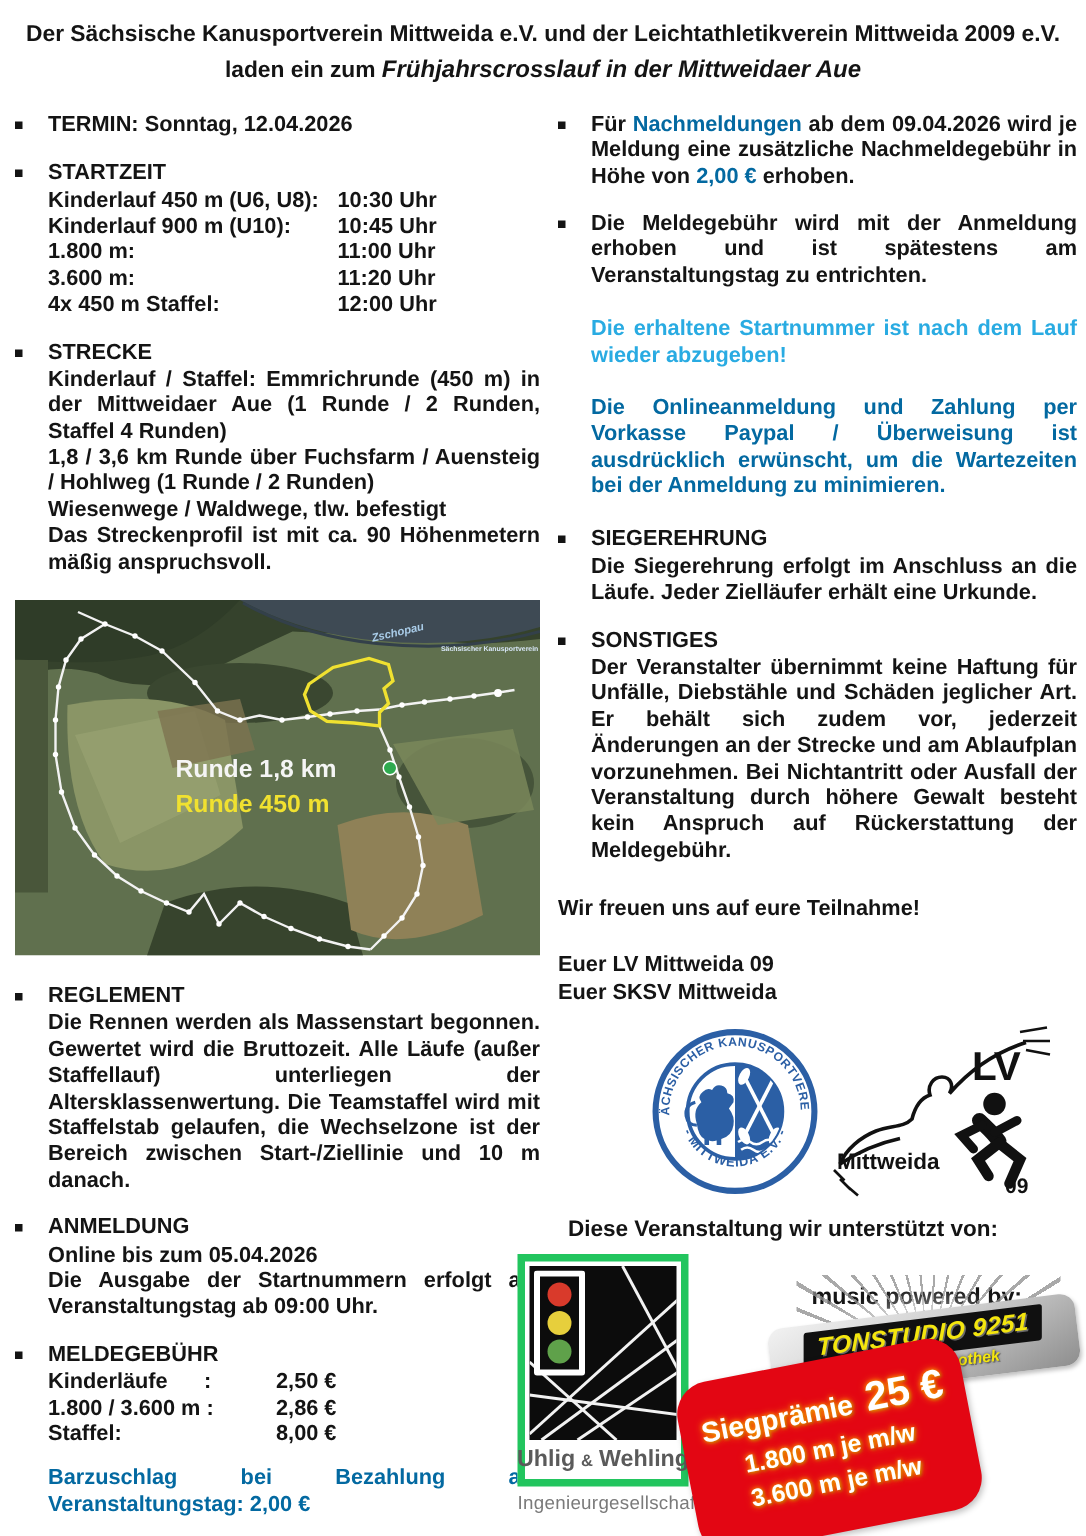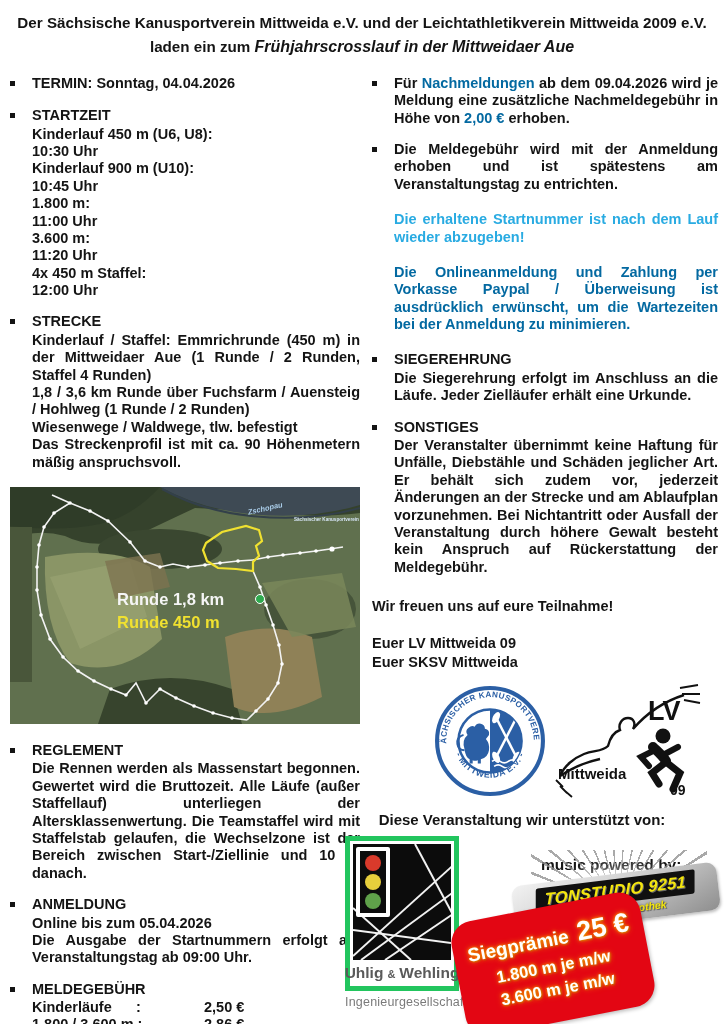--- a/index.html
+++ b/index.html
@@ -8,23 +8,23 @@
   .header{padding-top:12px;text-align:center;font-size:15.2px;line-height:1.5;}
   .event-name{font-style:italic;font-size:16px;}
   .cols{display:flex;gap:12px;padding:0 6px 0 10px;margin-top:16px;}
   .col-left{width:350px;flex:none;}
   .col-right{width:346px;flex:none;}
   .sec{display:flex;margin-bottom:14px;}
   .bullet{width:5px;height:5px;background:#141414;margin-top:6px;flex:none;}
   .sec-body{margin-left:17px;flex:1;font-size:14.5px;line-height:1.2;}
   .just{text-align:justify;}
   .h{margin-bottom:1px;}
-  .sz-row{display:flex;flex-direction:column;}
+  .sz-row{display:flex;}
   .sz-label{width:193px;flex:none;}
-  .mg-row{display:flex;gap:20px;}
+  .mg-row{display:flex;}
   .mg-label{width:152px;flex:none;white-space:pre;}
   .red{color:#0369a1;}
   .blue{color:#29abe2;}
   .plain{font-size:14.5px;line-height:1.2;}
   .indent{margin-left:22px;}
   .mt16{margin-top:16px;}
   .map-wrap{margin:4px 0 14px 0;}
   .closing{margin:22px 0 18px 0;}
   .sigs{margin-bottom:6px;line-height:1.35;}
   .logo-row{display:flex;align-items:center;gap:4px;margin:4px 0 2px 62px;height:124px;}
@@ -70,21 +70,21 @@
     <div><span>laden ein zum </span><span class="event-name">Frühjahrscrosslauf in der Mittweidaer Aue</span></div>
   </div>
 
   <div class="cols">
 
     <div class="col-left">
 
       <div class="sec">
         <span class="bullet"></span>
         <div class="sec-body">
-            <div class="h">TERMIN: Sonntag, 04.04.2026</div>
+            <div class="h">TERMIN: Sonntag, 12.04.2026</div>
           </div>
       </div>
 
       <div class="sec">
         <span class="bullet"></span>
         <div class="sec-body">
           <div class="h">STARTZEIT</div>
           <div class="sz-row">
               <span class="sz-label">Kinderlauf 450 m (U6, U8):</span>
               <span>10:30 Uhr</span>

